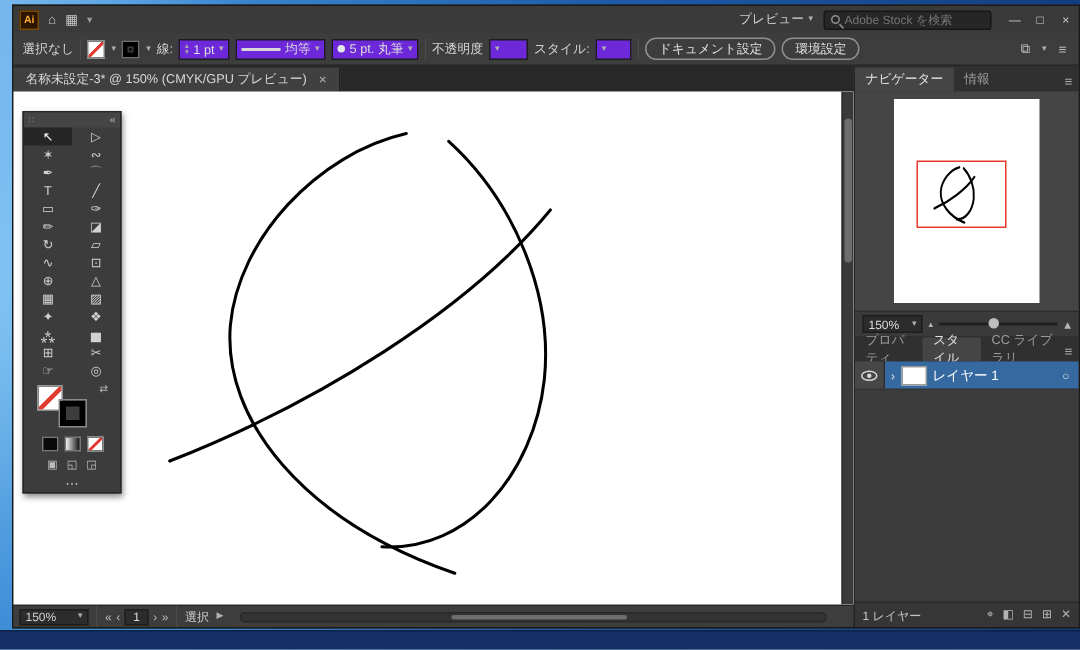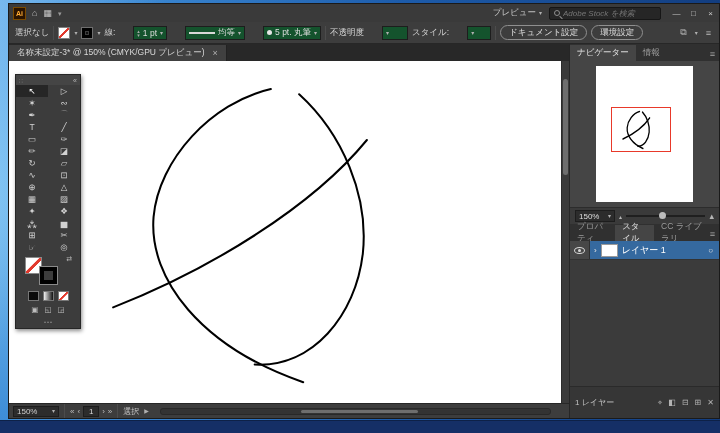--- a/index.html
+++ b/index.html
@@ -18,32 +18,32 @@
   
   .titlebar { height:18px; background:#3a3a3a; display:flex; align-items:center; gap:6px; padding:0 0 0 4px; flex:0 0 auto; }
   .appicon { width:13px; height:13px; background:#2b1400; border:1px solid #7a4a00; color:#ffab33; font-size:7px; font-weight:bold; display:flex; align-items:center; justify-content:center; }
   .tb-ic { color:#c8c8c8; font-size:9px; line-height:1; }
   .tb-ic.small { font-size:7px; color:#9a9a9a; }
   .tb-right { margin-left:auto; display:flex; align-items:center; gap:7px; }
   .workspace { display:flex; align-items:center; gap:3px; color:#cfcfcf; font-size:8.5px; }
   .searchbox { width:112px; height:13px; background:#262626; border:1px solid #161616; border-radius:2px; display:flex; align-items:center; gap:3px; padding:0 4px; }
   .mag { width:6px; height:6px; border:1px solid #8f8f8f; border-radius:50%; position:relative; flex:0 0 auto; }
   .mag::after { content:""; position:absolute; width:4px; height:1px; background:#8f8f8f; transform:rotate(45deg); left:4px; top:6px; }
-  .searchbox input { background:transparent; border:none; outline:none; color:#b5b5b5; font-size:8px; width:100%; font-family:inherit;font-style:italic; }
+  .searchbox input { background:transparent; border:none; outline:none; color:#b5b5b5; font-size:8px; width:100%; font-family:inherit; }
   .winbtns { display:flex; }
   .winbtn { width:17px; height:18px; display:flex; align-items:center; justify-content:center; color:#cccccc; font-size:8px; }
 
   
   .menubar { height:15px; background:#343434; display:flex; align-items:center; gap:2px; padding:0 6px; flex:0 0 auto; border-bottom:1px solid #2b2b2b; }
   .menu-item { color:#d4d4d4; font-size:9px; padding:0 4px; }
 
   
   .controlbar { height:22px; background:#3d3d3d; border-bottom:1px solid #272727; display:flex; align-items:center; gap:4px; padding:0 6px; flex:0 0 auto; font-size:8.5px; color:#d6d6d6; }
   .sep { width:1px; height:14px; background:#2a2a2a; border-right:1px solid #4c4c4c; flex:0 0 auto; }
-  .field { background:#14532d; border:1px solid #1d1d1d; height:14px; display:flex; align-items:center; gap:3px; padding:0 3px; color:#ddd; flex:0 0 auto;margin-left:14px; }
+  .field { background:#6d28d9; border:1px solid #1d1d1d; height:14px; display:flex; align-items:center; gap:3px; padding:0 3px; color:#ddd; flex:0 0 auto; }
   .caret { font-size:6px; color:#b0b0b0; line-height:1; }
   .stepper { display:flex; flex-direction:column; justify-content:center; gap:0; }
   .stepper span { font-size:5px; line-height:4px; color:#aaa; }
   .sw-fill-small { width:12px; height:12px; background:#fff; border:1px solid #808080;
      background-image:linear-gradient(135deg, transparent 43%, #e23a2e 45%, #e23a2e 57%, transparent 59%); }
   .sw-stroke-small { width:12px; height:12px; background:#101010; border:1px solid #6e6e6e; box-shadow:inset 0 0 0 3px #000, inset 0 0 0 4px #3d3d3d; }
   .profile-line { width:26px; height:0; border-top:2px solid #d8d8d8; }
   .brush-dot { width:5px; height:5px; border-radius:50%; background:#e6e6e6; }
   .btn { border:1px solid #8f8f8f; border-radius:8px; height:15px; padding:0 8px; display:flex; align-items:center; color:#e2e2e2; font-size:8.5px; background:#3d3d3d; flex:0 0 auto; }
   .cb-right { margin-left:auto; display:flex; align-items:center; gap:8px; padding-right:2px; }
@@ -116,21 +116,21 @@
   .layers-body { flex:1; background:#3b3b3b; min-height:0; display:flex; flex-direction:column; }
   .layer-row { height:19px; display:flex; align-items:stretch; flex:0 0 auto; border-bottom:1px solid #333; }
   .eye-cell { width:20px; background:#474747; border-right:1px solid #2e2e2e; display:flex; align-items:center; justify-content:center; }
   .eye { width:11px; height:7px; border:1px solid #d8d8d8; border-radius:50%; position:relative; }
   .eye::after { content:""; position:absolute; left:3px; top:1.5px; width:3px; height:3px; border-radius:50%; background:#d8d8d8; }
   .layer-sel { flex:1; background:#35699f; display:flex; align-items:center; gap:4px; padding:0 4px 0 4px; }
   .l-exp { color:#e8e8e8; font-size:8px; }
   .l-thumb { width:17px; height:13px; background:#fff; border:1px solid #9a9a9a; }
   .l-name { color:#ffffff; font-size:9px; }
   .l-target { margin-left:auto; color:#e4e4e4; font-size:8px; padding-right:2px; }
-  .layers-foot { height:32px; background:#363636; border-top:1px solid #2a2a2a; display:flex; align-items:center; padding:0 5px; gap:6px; flex:0 0 auto; }
+  .layers-foot { height:17px; background:#363636; border-top:1px solid #2a2a2a; display:flex; align-items:center; padding:0 5px; gap:6px; flex:0 0 auto; }
   .lf-count { color:#c4c4c4; font-size:8px; }
   .lf-icons { margin-left:auto; display:flex; gap:6px; color:#b3b3b3; font-size:8px; }
 </style>
 </head>
 <body>
 
 <div class="desktop"></div>
 <div class="taskbar"></div>
 
 <div class="window">

